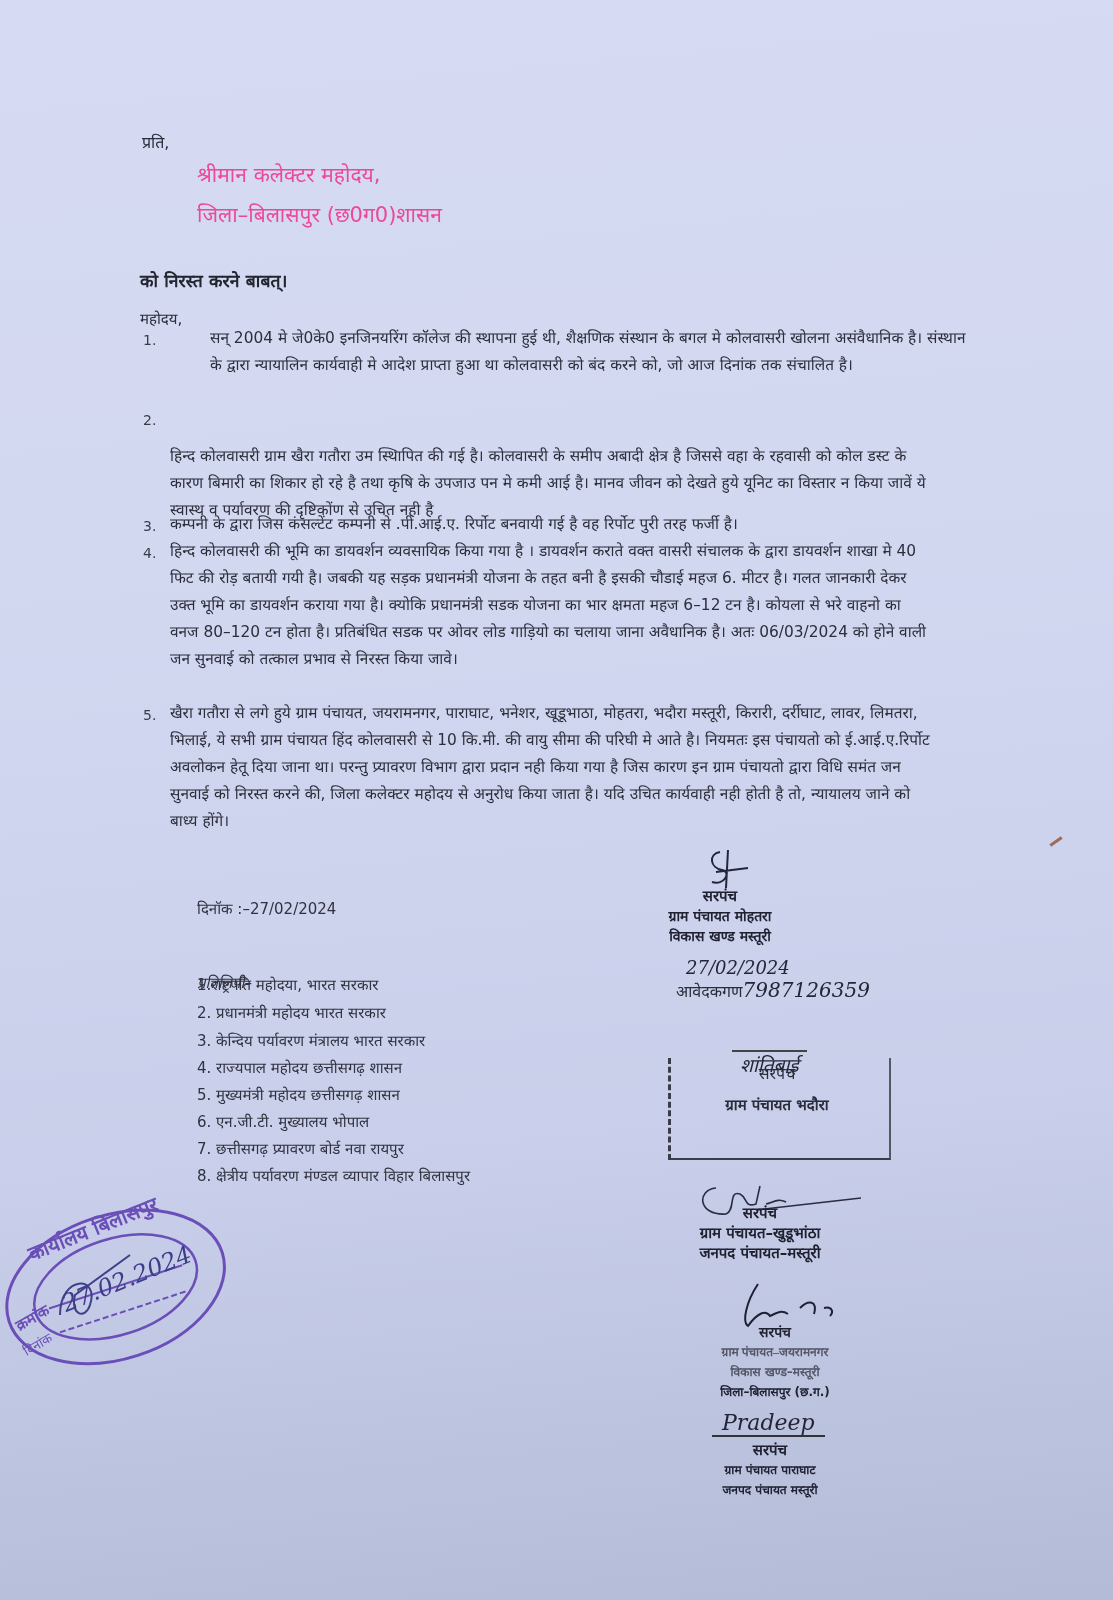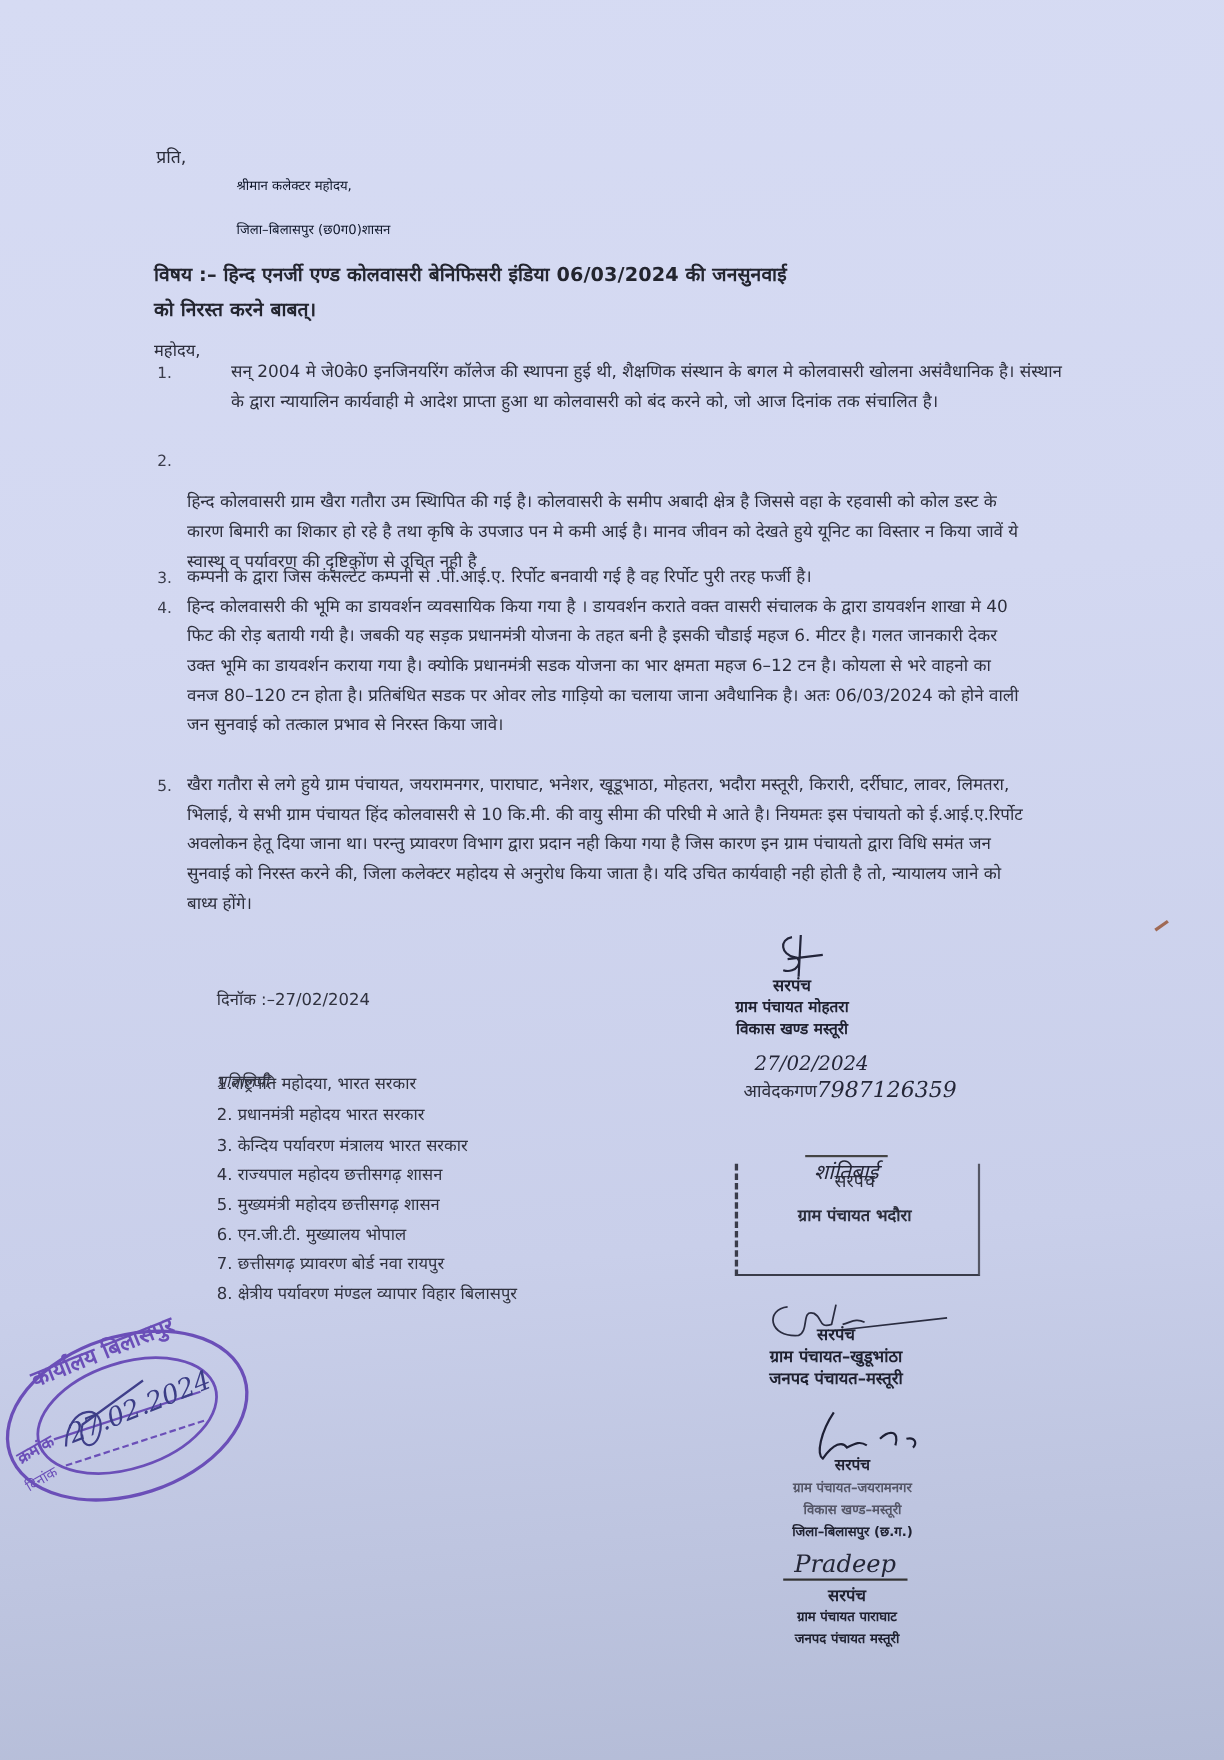--- a/index.html
+++ b/index.html
@@ -6,21 +6,21 @@
     body {
       width: 1113px; height: 1600px; overflow: hidden;
       background: linear-gradient(175deg, #d6dbf3 0%, #d3d8f1 35%, #c9cfea 70%, #b3bbd6 100%);
       font-family: "DejaVu Sans", "Liberation Sans", sans-serif;
       color: #2a2c3a;
       position: relative;
     }
     .page { position: absolute; left: 0; top: 0; width: 1113px; height: 1152px; }
     .abs { position: absolute; white-space: nowrap; }
     .t { font-size: 16px; }
-    .addr { font-size: 12px; color: #0f172a; margin-left: 18px; }
+    .addr { font-size: 21px; color: #ec4899; }
     .subject { font-size: 17.5px; font-weight: bold; color: #23252f; letter-spacing: 0.1px; }
     .para { position: absolute; left: 170px; width: 760px; font-size: 15.4px; line-height: 27px; color: #2c2e3b; white-space: normal; }
     .pnum { position: absolute; left: 143px; font-size: 14px; color: #3a3c4a; }
     .cc { font-size: 15px; color: #30323f; }
     .sig-block { position: absolute; text-align: center; color: #1f2130; font-weight: bold; }
     .sig-block .l { font-size: 14px; line-height: 20px; }
     .hand { font-family: "DejaVu Serif", serif; font-style: italic; color: #242637; }
     .stamp-box {
       position: absolute; left: 668px; top: 1058px; width: 218px; height: 100px;
       border-left: 3px dashed #3a3c4a; border-right: 2px solid #555765; border-bottom: 2px solid #3a3c4a;
@@ -30,21 +30,20 @@
   </style>
 </head>
 <body>
 
 <div class="page">
 
   <div class="abs t" style="left:142px; top:131px;">प्रति,</div>
   <div class="abs addr" style="left:197px; top:160px;">श्रीमान कलेक्टर महोदय,</div>
   <div class="abs addr" style="left:197px; top:200px;">जिला–बिलासपुर (छ0ग0)शासन</div>
 
-  <div class="abs subject" style="left:140px; top:236px;">विषय :– हिन्द एनर्जी एण्ड कोलवासरी बेनिफिसरी इंडिया  06/03/2024 की जनसुनवाई</div>
   <div class="abs subject" style="left:140px; top:268px;">को निरस्त करने बाबत्।</div>
   <div class="abs t" style="left:140px; top:308px; font-size:15px;">महोदय,</div>
 
   <div>
     <span class="pnum" style="top:332px;">1.</span>
     <div class="para" style="top:325px;margin-left:40px;">सन् 2004 मे जे0के0 इनजिनयरिंग कॉलेज की स्थापना हुई थी, शैक्षणिक संस्थान के बगल मे कोलवासरी खोलना असंवैधानिक है। संस्थान के द्वारा न्यायालिन कार्यवाही मे आदेश प्राप्ता हुआ था कोलवासरी को बंद करने को, जो आज दिनांक तक संचालित है।</div>
 
     <span class="pnum" style="top:412px;">2.</span>
     <div class="para" style="top:405px;margin-top:38px;">हिन्द कोलवासरी ग्राम खैरा गतौरा उम स्थिापित की गई है। कोलवासरी के समीप अबादी क्षेत्र है जिससे वहा के रहवासी को कोल डस्ट के कारण बिमारी का शिकार हो रहे है तथा कृषि के उपजाउ पन मे कमी आई है। मानव जीवन को देखते हुये यूनिट का विस्तार न किया जावें ये स्वास्थ व पर्यावरण की दृष्टिकोंण से उचित नही है</div>
 
@@ -97,21 +96,21 @@
     <div class="l" style="font-size:15px;">सरपंच</div>
     <div class="l" style="font-size:15px;">ग्राम पंचायत–खुडूभांठा</div>
     <div class="l" style="font-size:15px;">जनपद पंचायत–मस्तूरी</div>
   </div>
 
   <svg class="abs" style="left:738px; top:1282px;" width="120" height="48" viewBox="0 0 120 48">
     <path d="M20 2 C8 20 4 40 10 44 C20 30 28 28 32 34 C40 30 44 28 50 32 M62 26 C70 18 80 18 76 32 M86 26 C94 24 96 30 92 34" fill="none" stroke="#1e2035" stroke-width="2"></path>
   </svg>
   <div class="sig-block" style="left:690px; top:1322px; width:170px;">
     <div class="l" style="font-size:14px;">सरपंच</div>
-    <div class="l" style="font-size:12px; color:#555768;">ग्राम पंचायत–जयरामनगर</div>
+    <div class="l" style="font-size:12px; color:#555768;font-family:Liberation Serif, serif;">ग्राम पंचायत–जयरामनगर</div>
     <div class="l" style="font-size:12px; color:#555768;">विकास खण्ड–मस्तूरी</div>
     <div class="l" style="font-size:12px;">जिला–बिलासपुर (छ.ग.)</div>
   </div>
 
   <div class="abs hand" style="left:712px; top:1410px; font-size:22px; border-bottom:2px solid #333; padding:0 10px;">Pradeep</div>
   <div class="sig-block" style="left:690px; top:1440px; width:160px;">
     <div class="l" style="font-size:15px;">सरपंच</div>
     <div class="l" style="font-size:12px;">ग्राम पंचायत पाराघाट</div>
     <div class="l" style="font-size:12px;">जनपद पंचायत मस्तूरी</div>
   </div>

